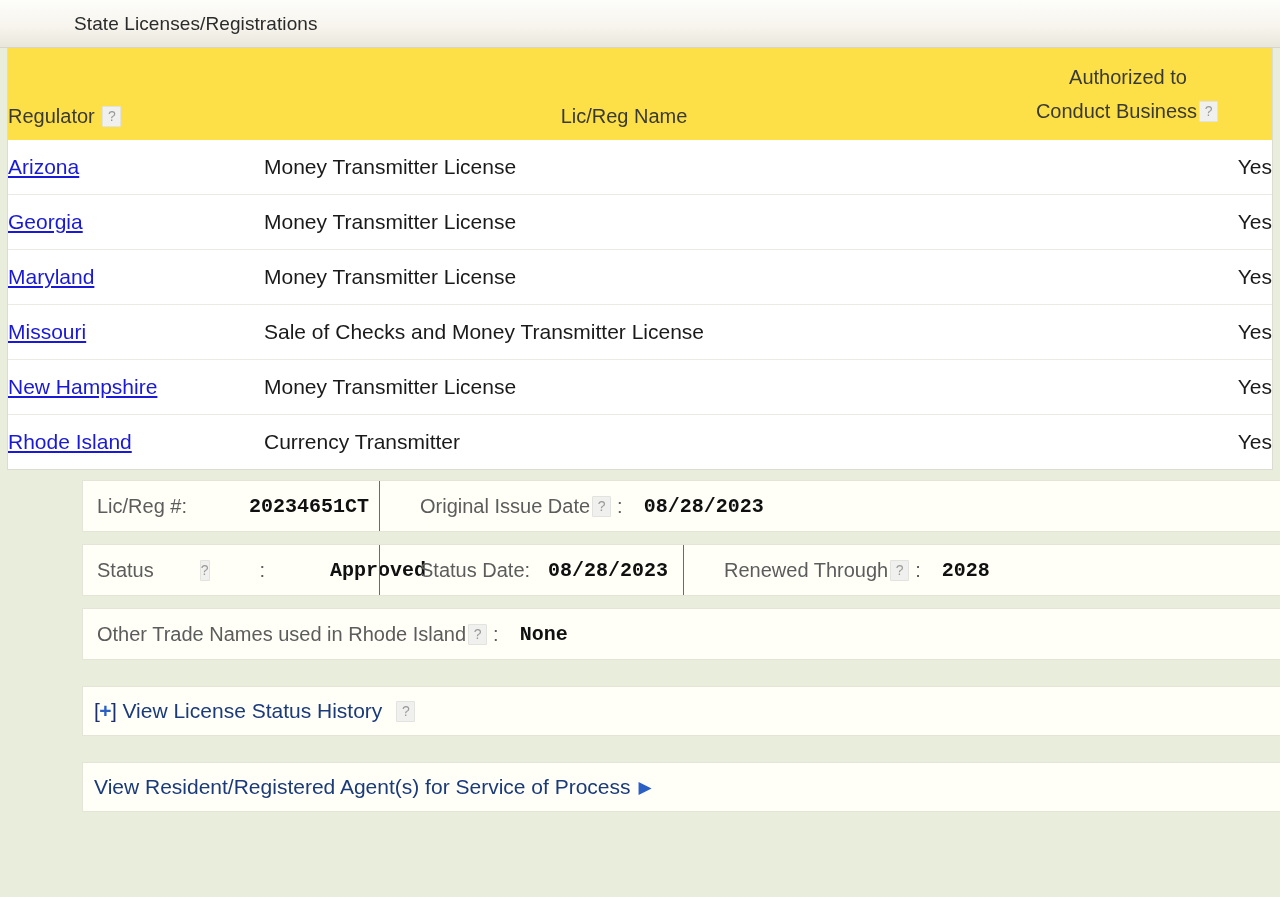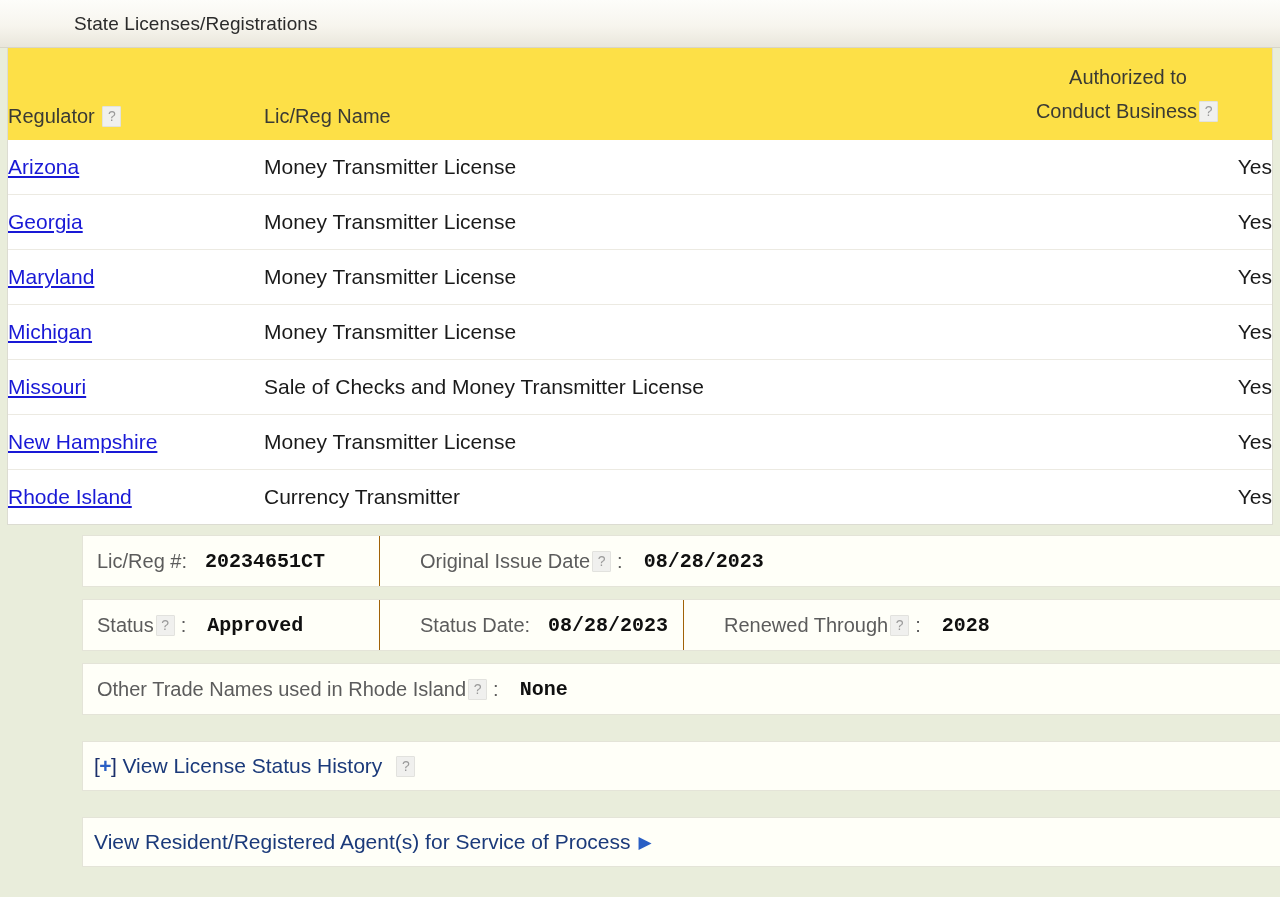--- a/index.html
+++ b/index.html
@@ -55,21 +55,21 @@
     background: #fde047;
     font-weight: normal;
     font-size: 20px;
     color: #3a3a34;
     vertical-align: bottom;
     padding: 0 0 12px 0;
     height: 92px;
     box-sizing: border-box;
   }
   th.col-regulator { text-align: left; padding-left: 10px; width: 256px; }
-  th.col-name      { text-align: left; padding-left: 8px;  width: 720px; }
+  th.col-name      { text-align: center; padding-left: 8px;  width: 720px; }
   th.col-auth      { text-align: center; padding-right: 48px; }
   .auth-head-line1 { display: block; line-height: 34px; }
   .auth-head-line2 { display: block; line-height: 34px; }
 
   .helpicon {
     display: inline-block;
     width: 17px;
     height: 19px;
     line-height: 18px;
     text-align: center;
@@ -120,21 +120,21 @@
   .cell {
     height: 100%;
     display: flex;
     align-items: center;
     padding: 0 14px;
     font-size: 20px;
     box-sizing: border-box;
     white-space: nowrap;
   }
   .cell + .cell { border-left: 1px solid #a16207; padding-left: 40px; }
-  .cell.w1 { width: 296px; }
+  .cell.w1 { width: 296px; gap: 44px; }
   .cell.w2 { width: 304px; }
   .lbl { color: #5c5c5c; }
   .val { color: #101010; font-weight: bold; margin-left: 18px; font-family: Liberation Mono, monospace; }
   .sep { color: #5c5c5c; margin: 0 3px 0 4px; }
 
   .link-row {
     background: #fffff8;
     border: 1px solid #e4e4d8;
     border-right: none;
     height: 50px;
@@ -194,25 +194,20 @@
         <td class="c-regulator"><a class="state-link">Georgia</a></td>
         <td class="c-name">Money Transmitter License</td>
         <td class="c-auth">Yes</td>
       </tr>
       <tr>
         <td class="c-regulator"><a class="state-link">Maryland</a></td>
         <td class="c-name">Money Transmitter License</td>
         <td class="c-auth">Yes</td>
       </tr>
       <tr>
-        <td class="c-regulator"><a class="state-link">Michigan</a></td>
-        <td class="c-name">Money Transmitter License</td>
-        <td class="c-auth">Yes</td>
-      </tr>
-      <tr>
         <td class="c-regulator"><a class="state-link">Missouri</a></td>
         <td class="c-name">Sale of Checks and Money Transmitter License</td>
         <td class="c-auth">Yes</td>
       </tr>
       <tr>
         <td class="c-regulator"><a class="state-link">New Hampshire</a></td>
         <td class="c-name">Money Transmitter License</td>
         <td class="c-auth">Yes</td>
       </tr>
       <tr>

